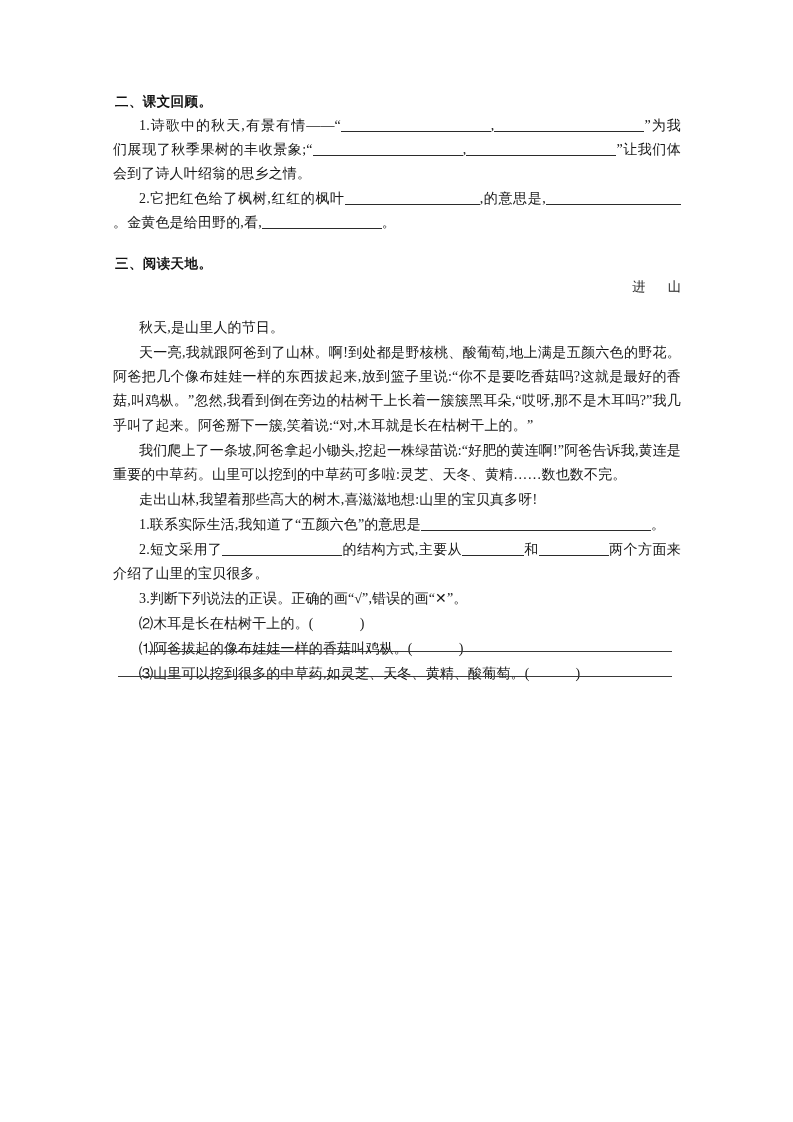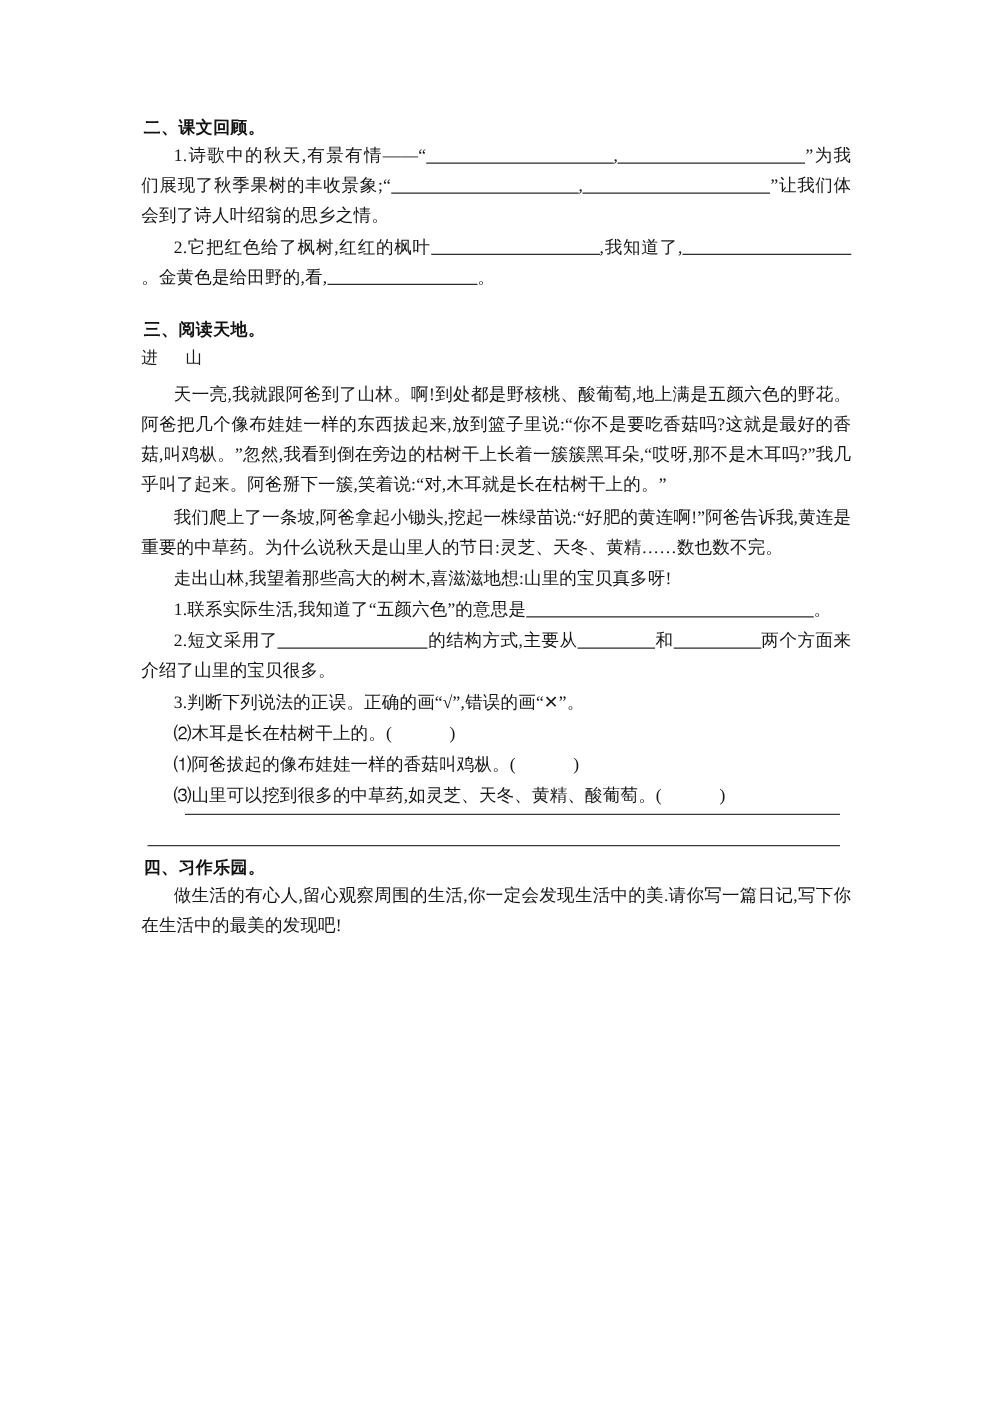--- a/index.html
+++ b/index.html
@@ -46,24 +46,23 @@
     color: #161616;
   }
 
   .indent { text-indent: 26px; }
 
   .blk { margin-bottom: 1px; }
 
   .story-title {
     font-size: 13.2px;
     line-height: 1.72;
-    text-align: left;
-    margin: 2px 0 7px 0;
+    text-align: right;
+    margin: 2px 0 18px 0;
     letter-spacing: 0.15px;
-    font-family: Liberation Mono, monospace;
   }
   .story-title .gap { display: inline-block; width: 22px; }
 
   
   .u {
     display: inline-block;
     border-bottom: 1px solid #2b2b2b;
     vertical-align: -2px;
     height: 14px;
   }
@@ -113,46 +112,43 @@
 <body>
 
 <div class="page">
 
   <div class="content">
 
     <div class="section-heading">二、课文回顾。</div>
 
     <p class="para indent blk"><span>1.诗歌中的秋天,有景有情——</span><span class="quote">“</span><span class="u u-xl"></span><span>,</span><span class="u u-xl"></span><span>”为我们展现了秋季果树的丰收景象;“</span><span class="u u-xl"></span><span>,</span><span class="u u-xl"></span><span>”让我们体会到了诗人叶绍翁的思乡之情。</span></p>
 
-    <p class="para indent blk"><span>2.它把红色给了枫树,红红的枫叶</span><span class="u u-lg"></span><span>,我知道了,</span><span class="u u-lg"></span><span>。金黄色是给田野的,看,</span><span class="u u-md"></span><span>。</span></p>
+    <p class="para indent blk"><span>2.它把红色给了枫树,红红的枫叶</span><span class="u u-lg"></span><span>,的意思是,</span><span class="u u-lg"></span><span>。金黄色是给田野的,看,</span><span class="u u-md"></span><span>。</span></p>
 
     <div class="section-heading" style="margin-top:19px;">三、阅读天地。</div>
 
     <p class="story-title"><span>进</span><span class="gap"></span><span>山</span></p>
 
+    <p class="para indent blk">秋天,是山里人的节日。</p>
     <p class="para indent blk">天一亮,我就跟阿爸到了山林。啊!到处都是野核桃、酸葡萄,地上满是五颜六色的野花。阿爸把几个像布娃娃一样的东西拔起来,放到篮子里说:“你不是要吃香菇吗?这就是最好的香菇,叫鸡枞。”忽然,我看到倒在旁边的枯树干上长着一簇簇黑耳朵,“哎呀,那不是木耳吗?”我几乎叫了起来。阿爸掰下一簇,笑着说:“对,木耳就是长在枯树干上的。”</p>
-    <p class="para indent blk">我们爬上了一条坡,阿爸拿起小锄头,挖起一株绿苗说:“好肥的黄连啊!”阿爸告诉我,黄连是重要的中草药。为什么说秋天是山里人的节日:灵芝、天冬、黄精……数也数不完。</p>
+    <p class="para indent blk">我们爬上了一条坡,阿爸拿起小锄头,挖起一株绿苗说:“好肥的黄连啊!”阿爸告诉我,黄连是重要的中草药。山里可以挖到的中草药可多啦:灵芝、天冬、黄精……数也数不完。</p>
     <p class="para indent blk">走出山林,我望着那些高大的树木,喜滋滋地想:山里的宝贝真多呀!</p>
 
     <p class="para indent blk"><span>1.联系实际生活,我知道了“五颜六色”的意思是</span><span class="u u-ans"></span><span>。</span></p>
 
     <p class="para indent blk"><span>2.短文采用了</span><span class="u u-md"></span><span>的结构方式,主要从</span><span class="u u-xs"></span><span>和</span><span class="u u-xxs"></span><span>两个方面来介绍了山里的宝贝很多。</span></p>
 
     <p class="para indent blk">3.判断下列说法的正误。正确的画“√”,错误的画“✕”。</p>
 
     <p class="para indent blk"><span>⑵木耳是长在枯树干上的。(</span><span class="paren"></span><span>)</span></p>
 
     <p class="para indent blk"><span>⑴阿爸拔起的像布娃娃一样的香菇叫鸡枞。(</span><span class="paren"></span><span>)</span></p>
 
     <p class="para indent blk"><span>⑶山里可以挖到很多的中草药,如灵芝、天冬、黄精、酸葡萄。(</span><span class="paren"></span><span>)</span></p>
 
 
   </div>
 
   <hr class="answer-rule rule-indent">
   <hr class="answer-rule rule-full">
 
-  <div class="sec4">
-    <div class="section-heading">四、习作乐园。</div>
-    <p class="para indent">做生活的有心人,留心观察周围的生活,你一定会发现生活中的美.请你写一篇日记,写下你在生活中的最美的发现吧!</p>
-  </div>
 
 </div>
 
 </body></html>

